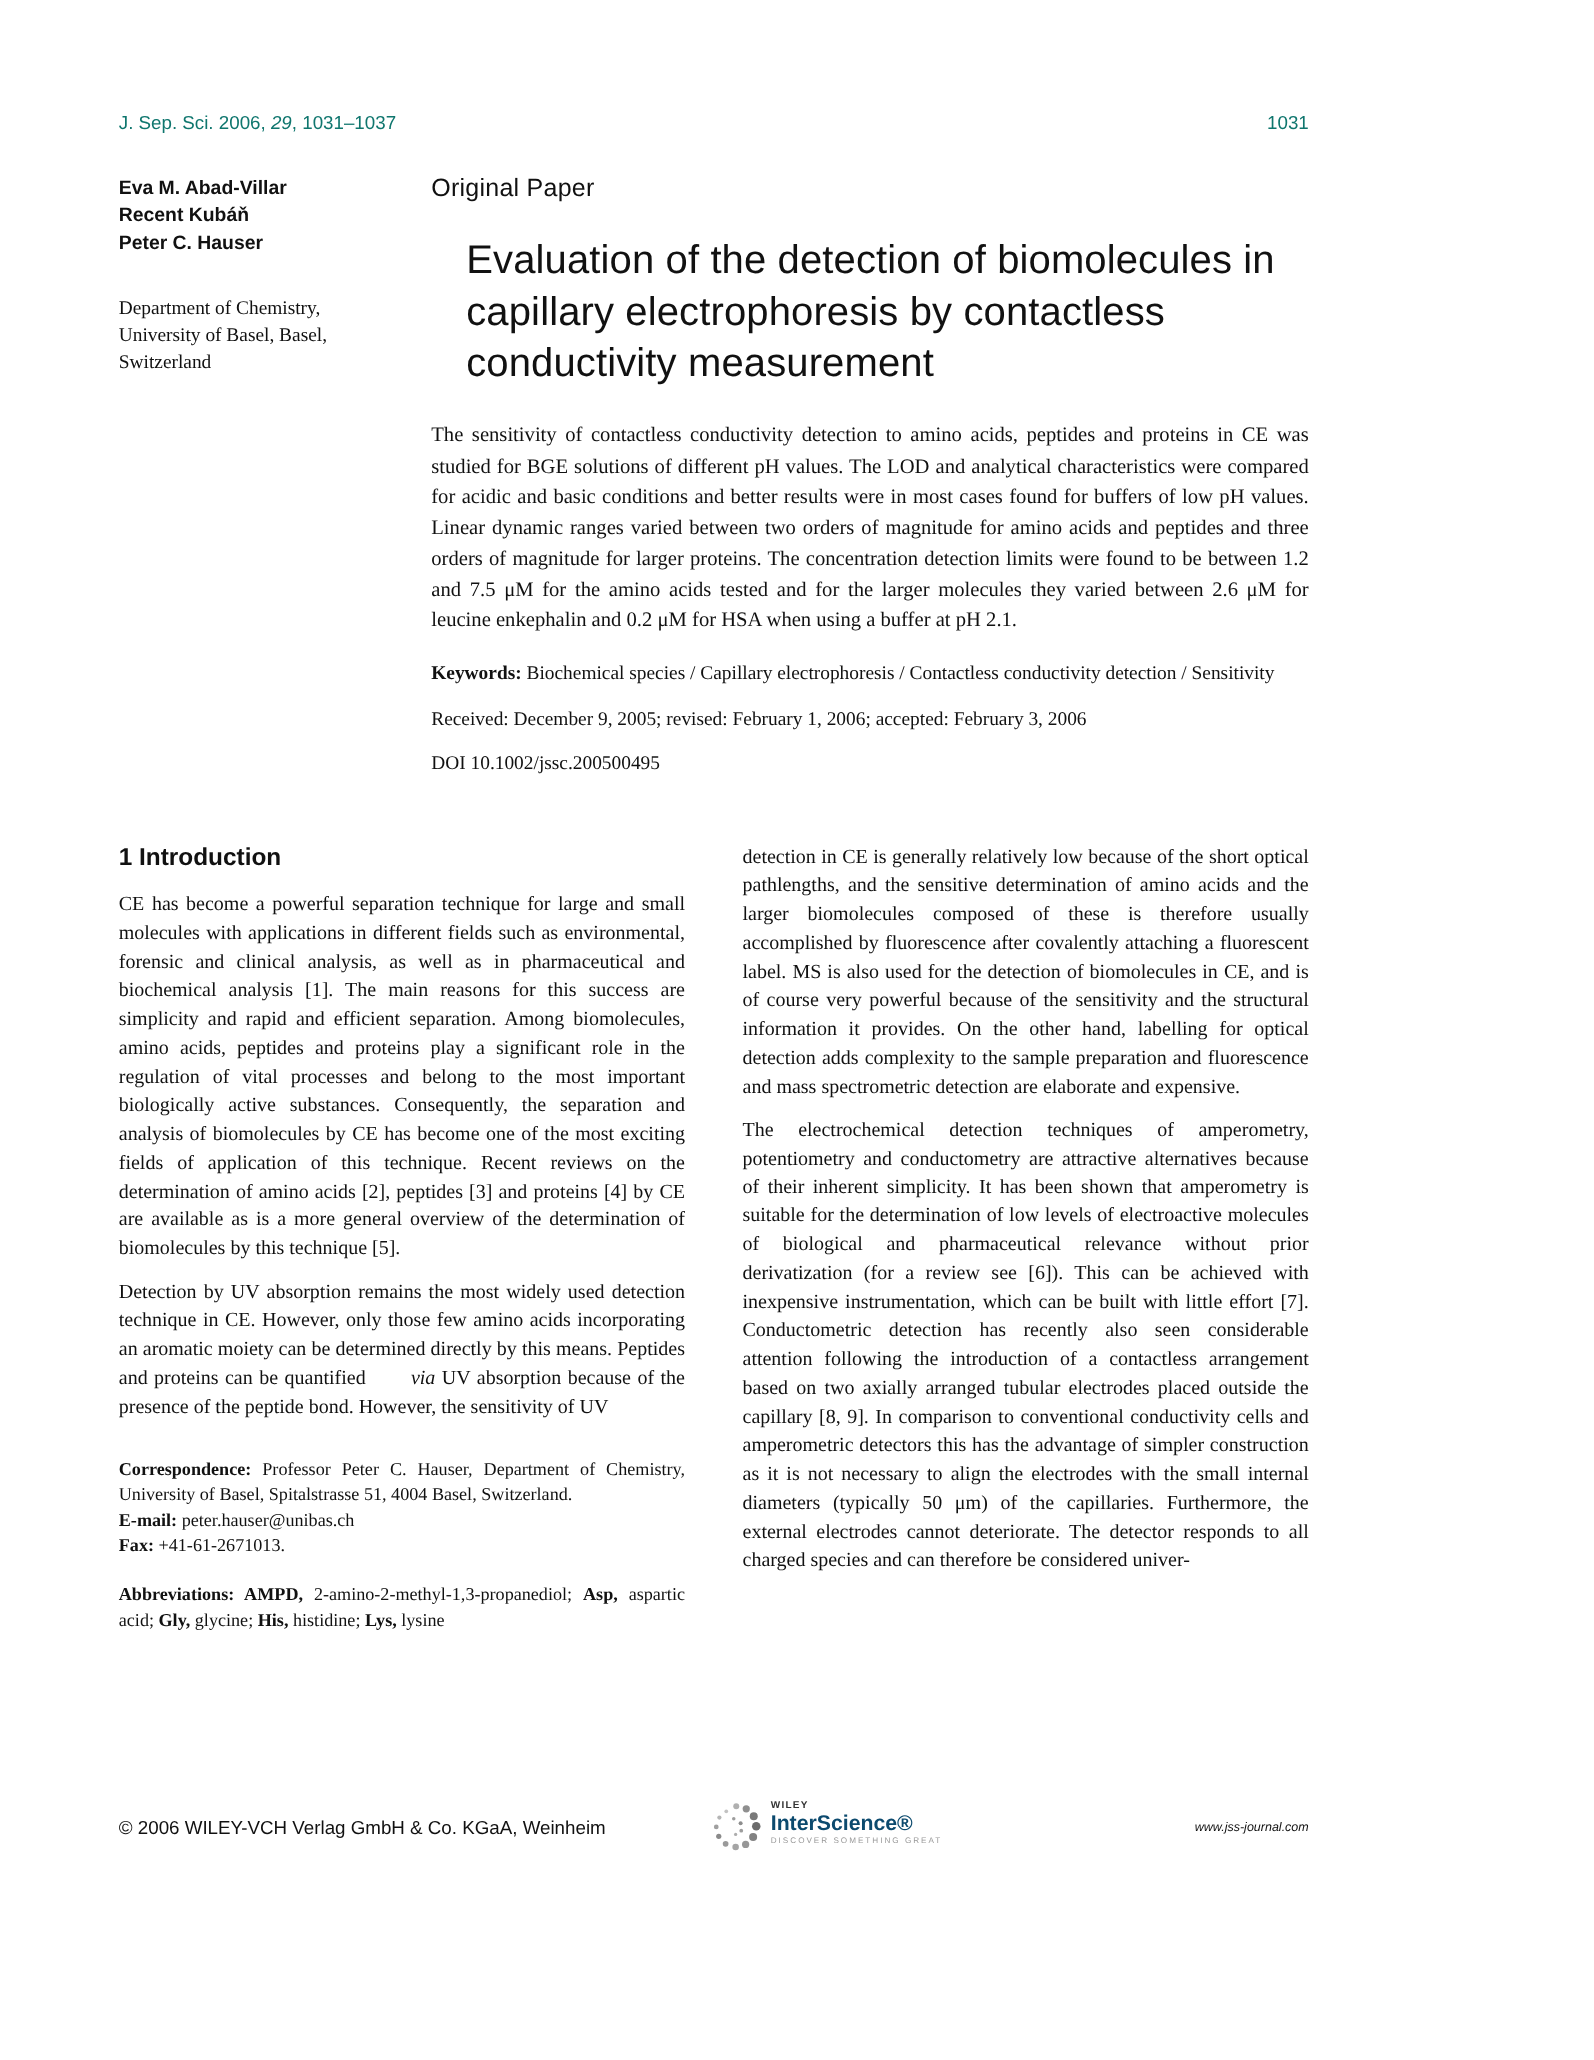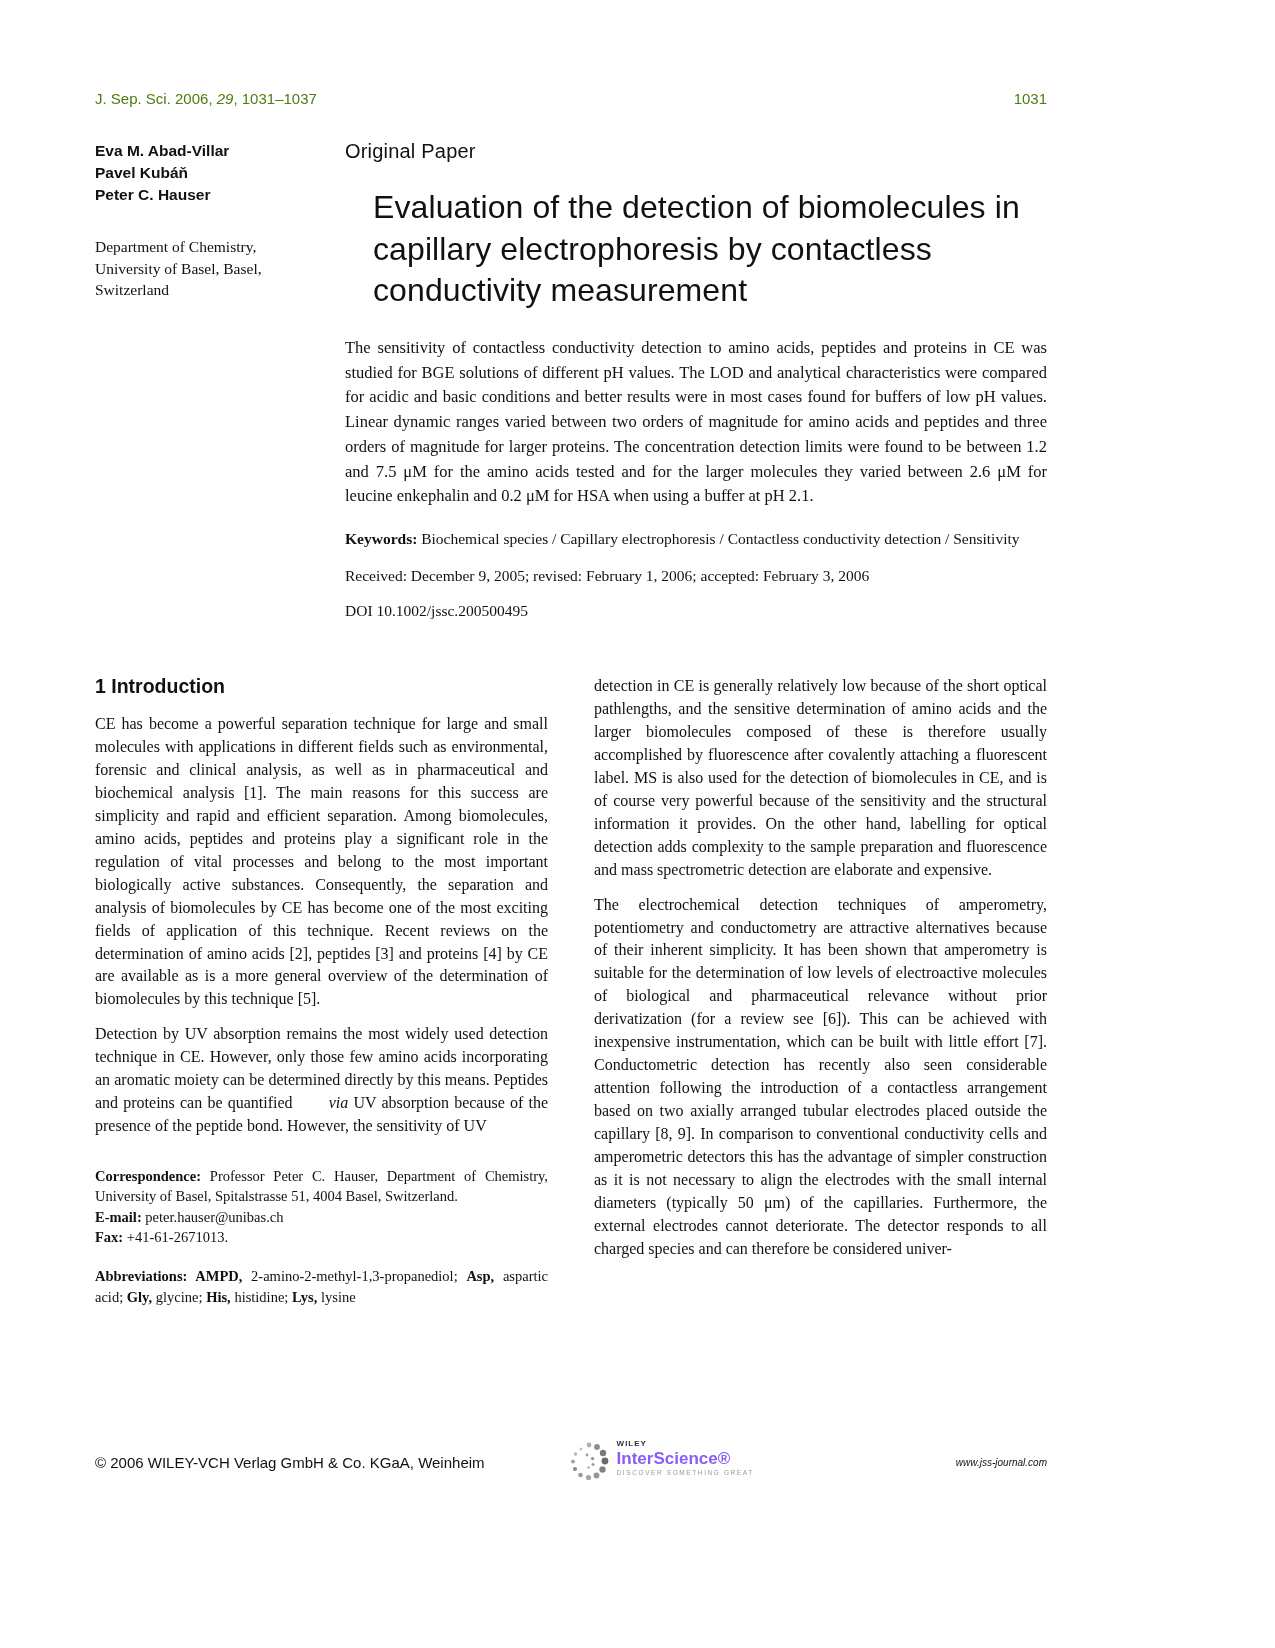--- a/index.html
+++ b/index.html
@@ -17,21 +17,21 @@
 
   
   .running-head {
     position: absolute;
     top: 90px; left: 95px;
     width: 952px;
     display: flex;
     justify-content: space-between;
     font-family: "Liberation Sans", sans-serif;
     font-size: 15px;
-    color: #4d7c0f;
+    color: #0f766e;
   }
   .running-head .vol { font-style: italic; }
 
   
   .head-block {
     position: absolute;
     top: 140px; left: 95px;
     width: 952px;
     display: flex;
   }
@@ -147,21 +147,21 @@
     font-family: "Liberation Sans", sans-serif;
     font-size: 8px;
     font-weight: bold;
     letter-spacing: 1px;
     color: #333;
   }
   .logo-interscience {
     font-family: "Liberation Sans", sans-serif;
     font-weight: bold;
     font-size: 17px;
-    color: #8b5cf6;
+    color: #0c4a6e;
     margin-top: 2px;
   }
   .logo-tagline {
     font-family: "Liberation Sans", sans-serif;
     font-size: 6.5px;
     letter-spacing: 1.6px;
     color: #999;
     margin-top: 3px;
   }
 </style>
@@ -173,21 +173,21 @@
   <div class="running-head">
     <div>
       <span>J. Sep. Sci. 2006, </span><span class="vol">29</span><span>, 1031–1037</span>
     </div>
     <div>1031</div>
   </div>
 
   <div class="head-block">
     <div class="authors-col">
       <div class="author-name">Eva M. Abad-Villar</div>
-      <div class="author-name">Pavel Kubáň</div>
+      <div class="author-name">Recent Kubáň</div>
       <div class="author-name">Peter C. Hauser</div>
       <div class="affiliation">Department of Chemistry, University of Basel, Basel, Switzerland</div>
     </div>
     <div class="title-col">
       <div class="article-type">Original Paper</div>
       <h1 class="article-title">Evaluation of the detection of biomolecules in capillary electrophoresis by contactless conductivity measurement</h1>
       <p class="abstract">The sensitivity of contactless conductivity detection to amino acids, peptides and proteins in CE was studied for BGE solutions of different pH values. The LOD and analytical characteristics were compared for acidic and basic conditions and better results were in most cases found for buffers of low pH values. Linear dynamic ranges varied between two orders of magnitude for amino acids and peptides and three orders of magnitude for larger proteins. The concentration detection limits were found to be between 1.2 and 7.5 μM for the amino acids tested and for the larger molecules they varied between 2.6 μM for leucine enkephalin and 0.2 μM for HSA when using a buffer at pH 2.1.</p>
       <p class="keywords">
         <span class="kw-label">Keywords:</span><span> Biochemical species / Capillary electrophoresis / Contactless conductivity detection / Sensitivity</span>
       </p>

